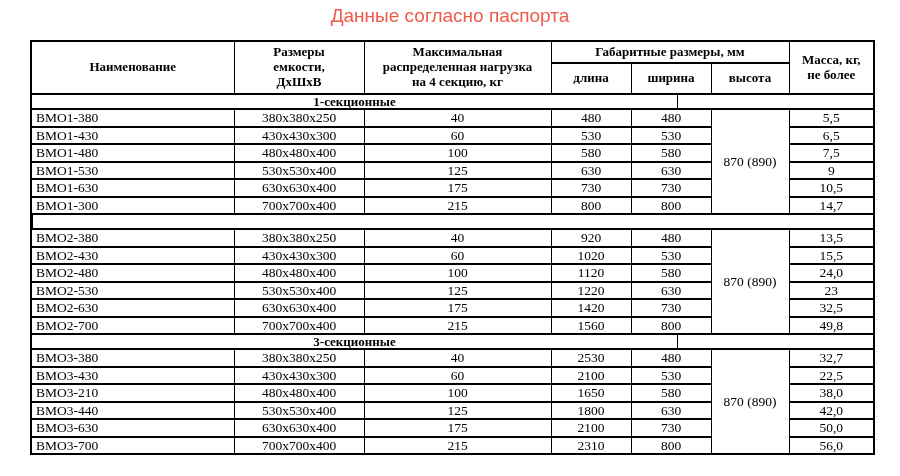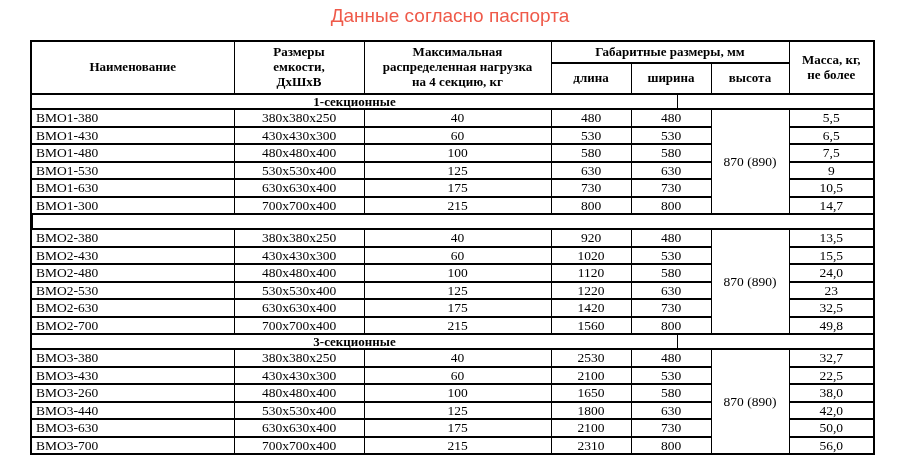--- a/index.html
+++ b/index.html
@@ -251,21 +251,21 @@
     </tr>
     <tr class="data-row">
       <td class="name">ВМО3-430</td>
       <td>430x430x300</td>
       <td>60</td>
       <td>2100</td>
       <td>530</td>
       <td>22,5</td>
     </tr>
     <tr class="data-row">
-      <td class="name">ВМО3-260</td>
+      <td class="name">ВМО3-210</td>
       <td>480x480x400</td>
       <td>100</td>
       <td>1650</td>
       <td>580</td>
       <td>38,0</td>
     </tr>
     <tr class="data-row">
       <td class="name">ВМО3-440</td>
       <td>530x530x400</td>
       <td>125</td>

